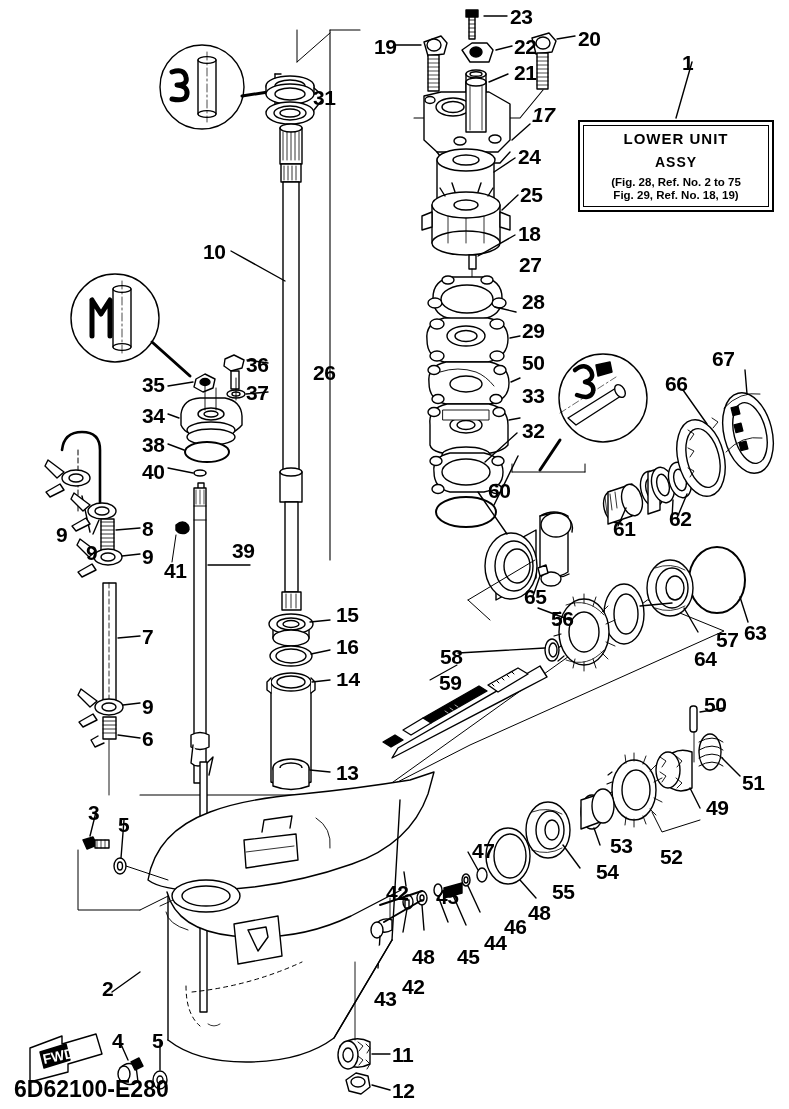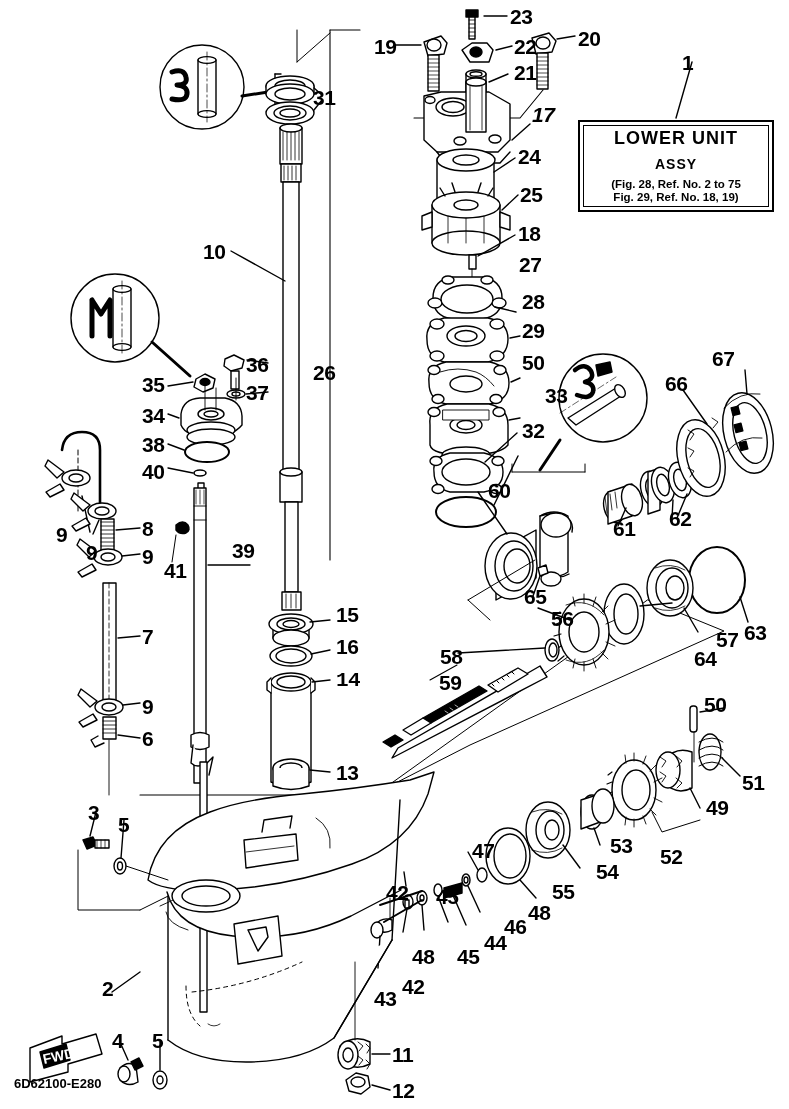--- a/index.html
+++ b/index.html
@@ -9,24 +9,24 @@
   #stage{position:absolute;left:0;top:0;width:789px;height:1109px;}
   #art{position:absolute;left:0;top:0;width:789px;height:1109px;}
   .lbl{position:absolute;font-family:"Liberation Sans",sans-serif;
        font-weight:700;font-size:21px;line-height:21px;color:#000;
        white-space:nowrap;letter-spacing:-0.5px;}
   .callout-box{position:absolute;left:578px;top:120px;width:196px;height:92px;
        border:2px solid #000;background:#fff;padding:0;box-sizing:border-box;}
   .callout-inner{position:absolute;left:3px;top:3px;right:3px;bottom:3px;
        border:1px solid #000;box-sizing:border-box;
        display:flex;flex-direction:column;align-items:center;justify-content:center;}
-  .cb-t1{font-size:18px;font-weight:700;letter-spacing:1px;margin-bottom:7px;}
+  .cb-t1{font-size:15px;font-weight:700;letter-spacing:1px;margin-bottom:7px;}
   .cb-t2{font-size:14px;font-weight:700;letter-spacing:1px;margin-bottom:6px;}
   .cb-t3{font-size:11.5px;font-weight:700;line-height:13px;text-align:center;}
-  .drawno{position:absolute;left:14px;top:1076px;font-size:13px;font-weight:700;
+  .drawno{position:absolute;left:14px;top:1076px;font-size:23px;font-weight:700;
        letter-spacing:0px;}
 </style>
 </head>
 <body>
 
 <div id="stage">
 
 <svg id="art" viewBox="0 0 789 1109" xmlns="http://www.w3.org/2000/svg">
   <rect x="0" y="0" width="789" height="1109" fill="#ffffff"></rect>
   <g fill="none" stroke="#000" stroke-width="1.4" stroke-linecap="round" stroke-linejoin="round">
@@ -638,21 +638,21 @@
 <div class="lbl" style="left:510px;top:6px;">23</div>
 <div class="lbl" style="left:518px;top:146px;">24</div>
 <div class="lbl" style="left:520px;top:184px;">25</div>
 <div class="lbl" style="left:313px;top:362px;">26</div>
 <div class="lbl" style="left:519px;top:254px;">27</div>
 <div class="lbl" style="left:522px;top:291px;">28</div>
 <div class="lbl" style="left:522px;top:320px;">29</div>
 <div class="lbl" style="left:522px;top:352px;">50</div>
 <div class="lbl" style="left:313px;top:87px;">31</div>
 <div class="lbl" style="left:522px;top:420px;">32</div>
-<div class="lbl" style="left:522px;top:385px;margin-left:23px;">33</div>
+<div class="lbl" style="left:522px;top:385px;">33</div>
 <div class="lbl" style="left:142px;top:405px;">34</div>
 <div class="lbl" style="left:142px;top:374px;">35</div>
 <div class="lbl" style="left:246px;top:354px;">36</div>
 <div class="lbl" style="left:246px;top:382px;">37</div>
 <div class="lbl" style="left:142px;top:434px;">38</div>
 <div class="lbl" style="left:232px;top:540px;">39</div>
 <div class="lbl" style="left:142px;top:461px;">40</div>
 <div class="lbl" style="left:164px;top:560px;">41</div>
 <div class="lbl" style="left:386px;top:882px;">42</div>
 <div class="lbl" style="left:402px;top:976px;">42</div>

